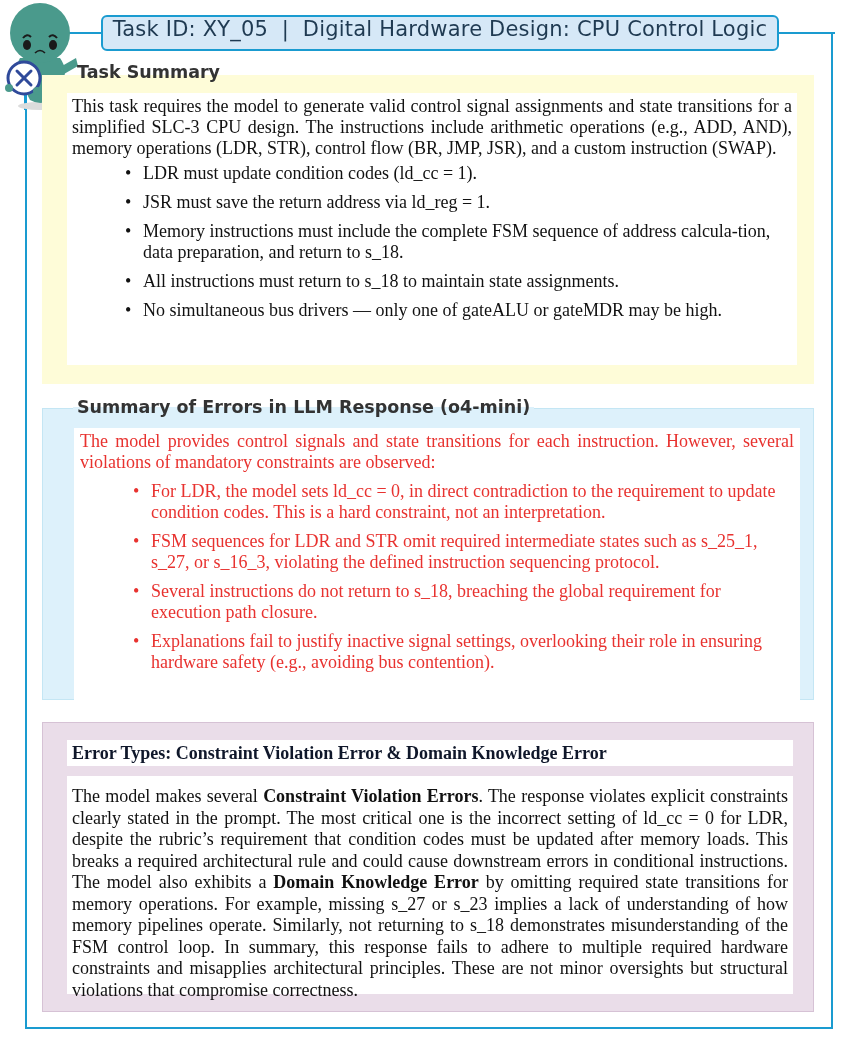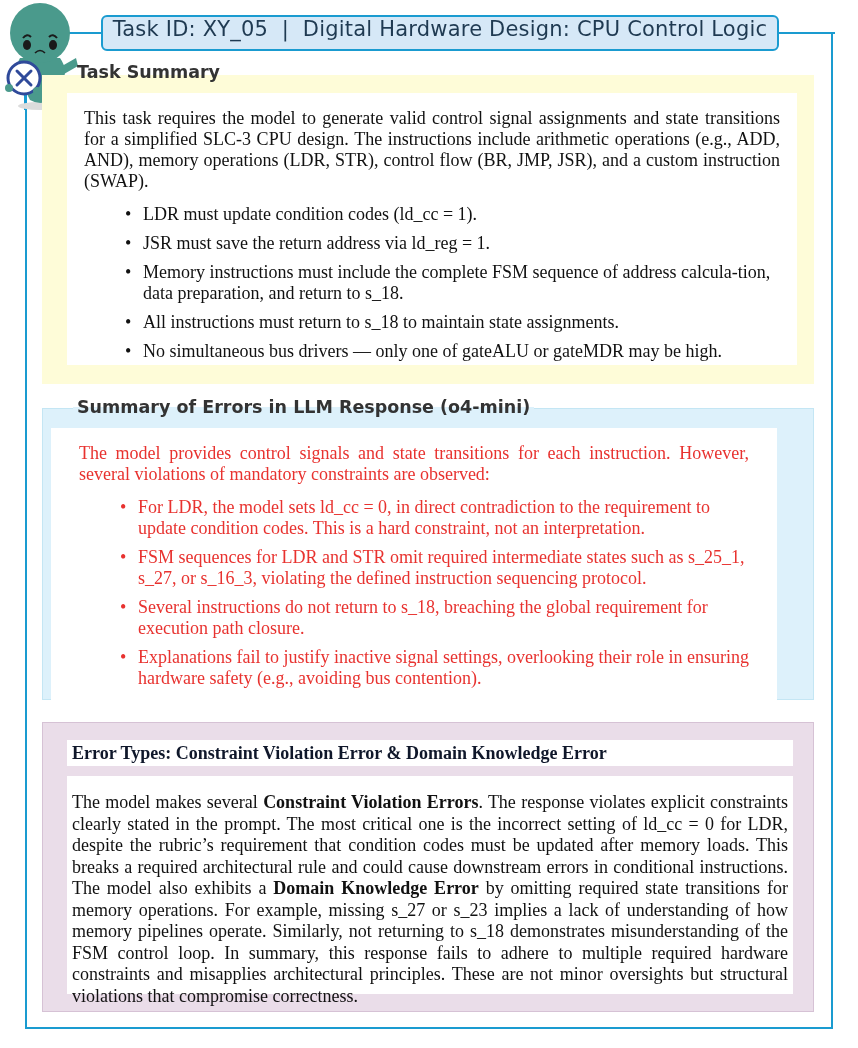--- a/index.html
+++ b/index.html
@@ -12,24 +12,24 @@
   .section { position:absolute; box-sizing:border-box; }
   .sec-yellow { left:42px; top:75px; width:772px; height:309px; background:#fefcd8; }
   .sec-blue { left:42px; top:408px; width:772px; height:292px; background:#ddf1fb; border:1px solid #c4e6f4; }
   .sec-purple { left:42px; top:722px; width:772px; height:290px; background:#eadde9; border:1px solid #d6c2d5; }
   .sec-heading { position:absolute; font-family:"DejaVu Sans", sans-serif; font-weight:bold; font-size:17.5px; color:#333333; background:transparent; padding:0 4px; }
   .h-task { left:73px; top:62px; }
   .h-errors { left:73px; top:397px; background:linear-gradient(#fff 50%, #ddf1fb 50%); }
   .h-analysis { left:73px; top:710px; background:linear-gradient(#fff 50%, #eadde9 50%);margin-top:33px; }
   .card { position:absolute; background:#ffffff; box-sizing:border-box; }
   .card-task { left:67px; top:93px; width:730px; height:272px; padding:3px 5px; }
-  .card-errors { left:51px; top:428px; width:726px; height:306px; padding:3px 16px; }
+  .card-errors { left:74px; top:428px; width:726px; height:306px; padding:3px 6px; }
   .card-types { left:67px; top:740px; width:726px; height:26px; padding:2px 5px; }
-  .card-analysis { left:67px; top:776px; width:726px; height:218px; padding:16px 5px; }
-  .para { font-size:18px; line-height:21px; color:#111; text-align:justify; margin:12px; }
+  .card-analysis { left:67px; top:776px; width:726px; height:218px; padding:10px 5px; }
+  .para { font-size:18px; line-height:21px; color:#111; text-align:justify; margin:0; }
   .para.red { color:#e8322f; }
   ul.bullets { list-style:none; margin:4px 0 0 0; padding:0 0 0 53px; }
   ul.bullets li { position:relative; font-size:18px; line-height:21px; margin-bottom:8px; padding-left:18px; color:#111; }
   ul.bullets.red li { color:#e8322f; }
   ul.bullets li .dot { position:absolute; left:0; top:0; }
   .types-text { font-size:18px; font-weight:bold; color:#0f172a; line-height:22px; }
   .analysis-text { font-size:18px; line-height:21.5px; color:#111; text-align:justify; }
   .analysis-text b { font-weight:bold; }
 </style>
 </head>

